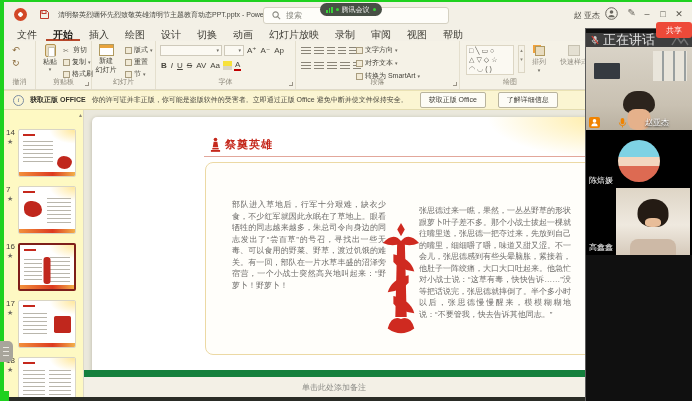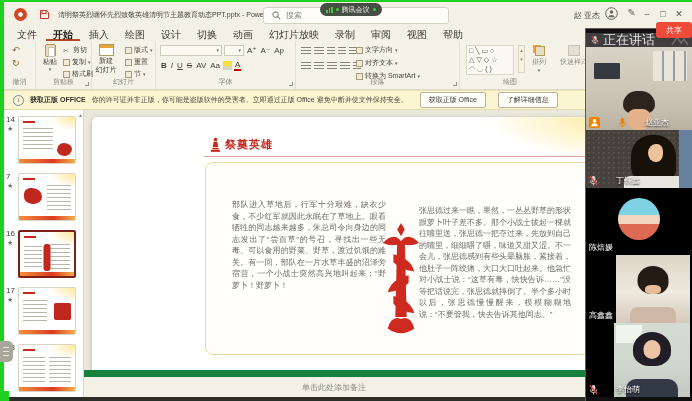--- a/index.html
+++ b/index.html
@@ -88,21 +88,21 @@
   .d-arrange{left:72px}.d-qstyle{left:100px}
 
   
   .notice{position:absolute;left:4px;top:90px;right:0;height:20px;background:#fbf5d2;border-top:1px solid #eae2b4;border-bottom:1px solid #e3dbae;display:flex;align-items:center;padding-left:9px;gap:6px;white-space:nowrap}
   .info-ic{width:11px;height:11px;flex:none;border-radius:50%;border:1px solid #7b8da3;color:#5e7596;font-size:7px;font-style:italic;display:flex;align-items:center;justify-content:center;font-family:"Liberation Serif",serif}
   .notice b{font-size:7px;color:#35332c}
   .notice .msg{font-size:7px;color:#4a483f}
   .nbtn{font-size:7px;color:#3c3a33;background:#fdfcf6;border:1px solid #b9b49e;border-radius:2px;padding:2px 8px;margin-left:6px}
 
   
-  .thumbs{position:absolute;left:4px;top:110px;width:80px;height:287px;background:#ffffff;border-right:1px solid #ddd9c9;padding-top:2px;overflow:hidden}
+  .thumbs{position:absolute;left:4px;top:110px;width:80px;height:287px;background:#fef9c3;border-right:1px solid #ddd9c9;padding-top:15px;overflow:hidden}
   .t-scroll{position:absolute;right:1px;top:1px;font-size:6px;color:#8a8578}
   .thumb-item{position:relative;height:57px}
   .tnum{position:absolute;left:2px;top:3px;font-size:8px;color:#44413a}
   .tstar{position:absolute;left:3px;top:13px;font-size:7px;color:#6d6a5f}
   .mini{position:absolute;left:14px;top:4px;width:58px;height:48px;background:#fff;border:1px solid #d9d5c5;border-radius:2px;overflow:hidden}
   .thumb-item.selected .mini{border:2px solid #7e1f1a}
   .mini:before{content:"";position:absolute;right:0;top:0;width:26px;height:14px;background:radial-gradient(at 100% 0,#ffe79a,transparent 70%)}
   .mini:after{content:"";position:absolute;left:0;right:0;bottom:0;height:4px;background:linear-gradient(90deg,#f2903c,#dd3a20 60%,#f2b04a)}
   .mtitle{left:4px;top:4px;width:12px;height:2px;background:#c5281c}
   .mlines{background:repeating-linear-gradient(180deg,#b9b6ac 0 1px,transparent 1px 4px)}
@@ -505,69 +505,35 @@
             </svg>
           </span>
           <svg class="mic-ic" viewBox="0 0 10 12">
             <path d="M5 1a2 2 0 0 1 2 2v3a2 2 0 0 1-4 0V3a2 2 0 0 1 2-2z" fill="currentColor"></path>
             <path d="M1.5 6a3.5 3.5 0 0 0 7 0M5 9.5V11.5" stroke="currentColor" stroke-width="1" fill="none"></path>
             <line class="slash" x1="1" y1="1" x2="9" y2="11" stroke="#e23b30" stroke-width="1.4"></line>
           </svg>
           <span class="pname">赵亚杰</span>
         </div>
       </div>
-      <div class="tile mic-muted scene-dark-room">
-        <div class="video">
-          <i class="hair"></i>
-          <i class="face"></i>
-          <i class="torso"></i>
-        </div>
-
-        <div class="p-overlay">
-
-          <svg class="mic-ic" viewBox="0 0 10 12">
-            <path d="M5 1a2 2 0 0 1 2 2v3a2 2 0 0 1-4 0V3a2 2 0 0 1 2-2z" fill="currentColor"></path>
-            <path d="M1.5 6a3.5 3.5 0 0 0 7 0M5 9.5V11.5" stroke="currentColor" stroke-width="1" fill="none"></path>
-            <line class="slash" x1="1" y1="1" x2="9" y2="11" stroke="#e23b30" stroke-width="1.4"></line>
-          </svg>
-          <span class="pname">丁钰鑫</span>
-        </div>
-      </div>
       <div class="tile avatar-only mic-none scene-avatar">
 
         <div class="avatar"></div>
         <div class="p-overlay">
 
           <span class="pname">陈焙媛</span>
         </div>
       </div>
       <div class="tile mic-none scene-desk">
         <div class="video">
           <i class="hair"></i>
           <i class="face"></i>
           <i class="torso"></i>
         </div>
 
         <div class="p-overlay">
 
           <span class="pname">高鑫鑫</span>
         </div>
       </div>
-      <div class="tile mic-muted scene-bright-window">
-        <div class="video">
-          <i class="hair"></i>
-          <i class="face"></i>
-          <i class="torso"></i>
-        </div>
-
-        <div class="p-overlay">
-
-          <svg class="mic-ic" viewBox="0 0 10 12">
-            <path d="M5 1a2 2 0 0 1 2 2v3a2 2 0 0 1-4 0V3a2 2 0 0 1 2-2z" fill="currentColor"></path>
-            <path d="M1.5 6a3.5 3.5 0 0 0 7 0M5 9.5V11.5" stroke="currentColor" stroke-width="1" fill="none"></path>
-            <line class="slash" x1="1" y1="1" x2="9" y2="11" stroke="#e23b30" stroke-width="1.4"></line>
-          </svg>
-          <span class="pname">李怡萌</span>
-        </div>
-      </div>
   </div>
 </div>
 <div class="share-toast">共享</div>
 
 </body></html>

